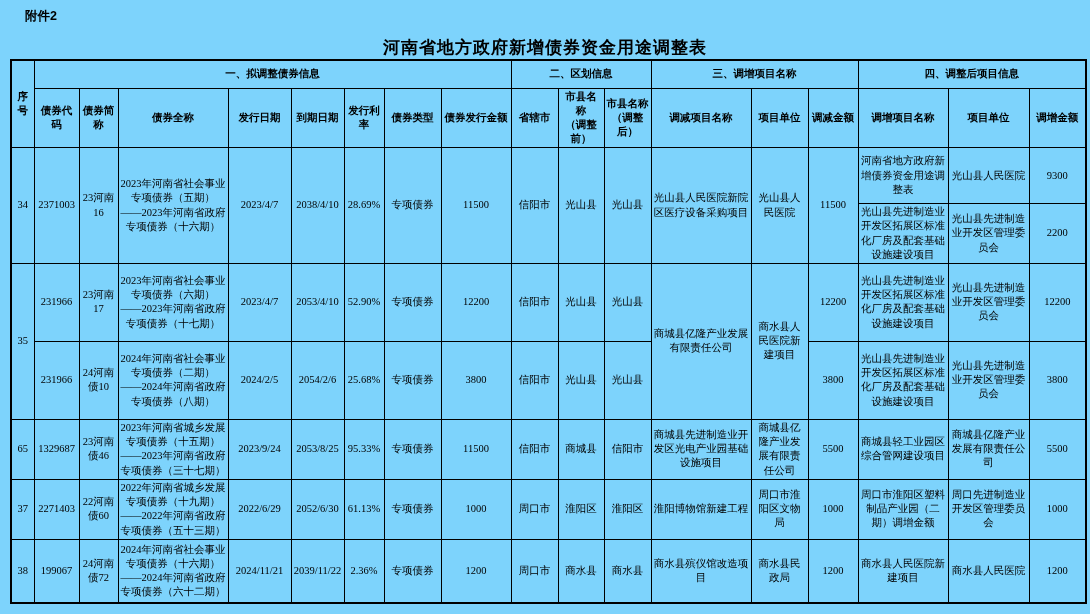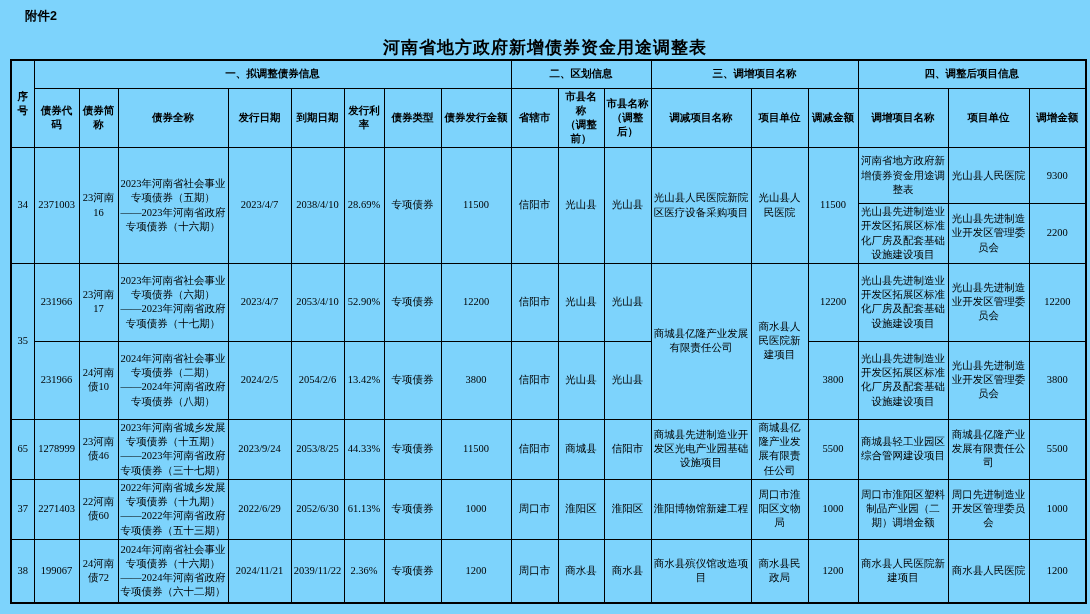--- a/index.html
+++ b/index.html
@@ -144,44 +144,44 @@
       <tr style="height:78px">
         <td>231966</td>
         <td>24河南
 债10</td>
         <td>2024年河南省社会事业
 专项债券（二期）
 ——2024年河南省政府
 专项债券（八期）</td>
         <td>2024/2/5</td>
         <td>2054/2/6</td>
-        <td>13.42%</td>
+        <td>25.68%</td>
         <td>专项债券</td>
         <td>3800</td>
         <td>信阳市</td>
         <td>光山县</td>
         <td>光山县</td>
         <td>3800</td>
         <td>光山县先进制造业开发区拓展区标准化厂房及配套基础设施建设项目</td>
         <td>光山县先进制造业开发区管理委员会</td>
         <td>3800</td>
       </tr>
 
       <tr style="height:60px">
         <td>65</td>
-        <td>1278999</td>
+        <td>1329687</td>
         <td>23河南
 债46</td>
         <td>2023年河南省城乡发展
 专项债券（十五期）
 ——2023年河南省政府
 专项债券（三十七期）</td>
         <td>2023/9/24</td>
         <td>2053/8/25</td>
-        <td>44.33%</td>
+        <td>95.33%</td>
         <td>专项债券</td>
         <td>11500</td>
         <td>信阳市</td>
         <td>商城县</td>
         <td>信阳市</td>
         <td>商城县先进制造业开发区光电产业园基础设施项目</td>
         <td>商城县亿隆产业发展有限责任公司</td>
         <td>5500</td>
         <td>商城县轻工业园区综合管网建设项目</td>
         <td>商城县亿隆产业发展有限责任公司</td>

